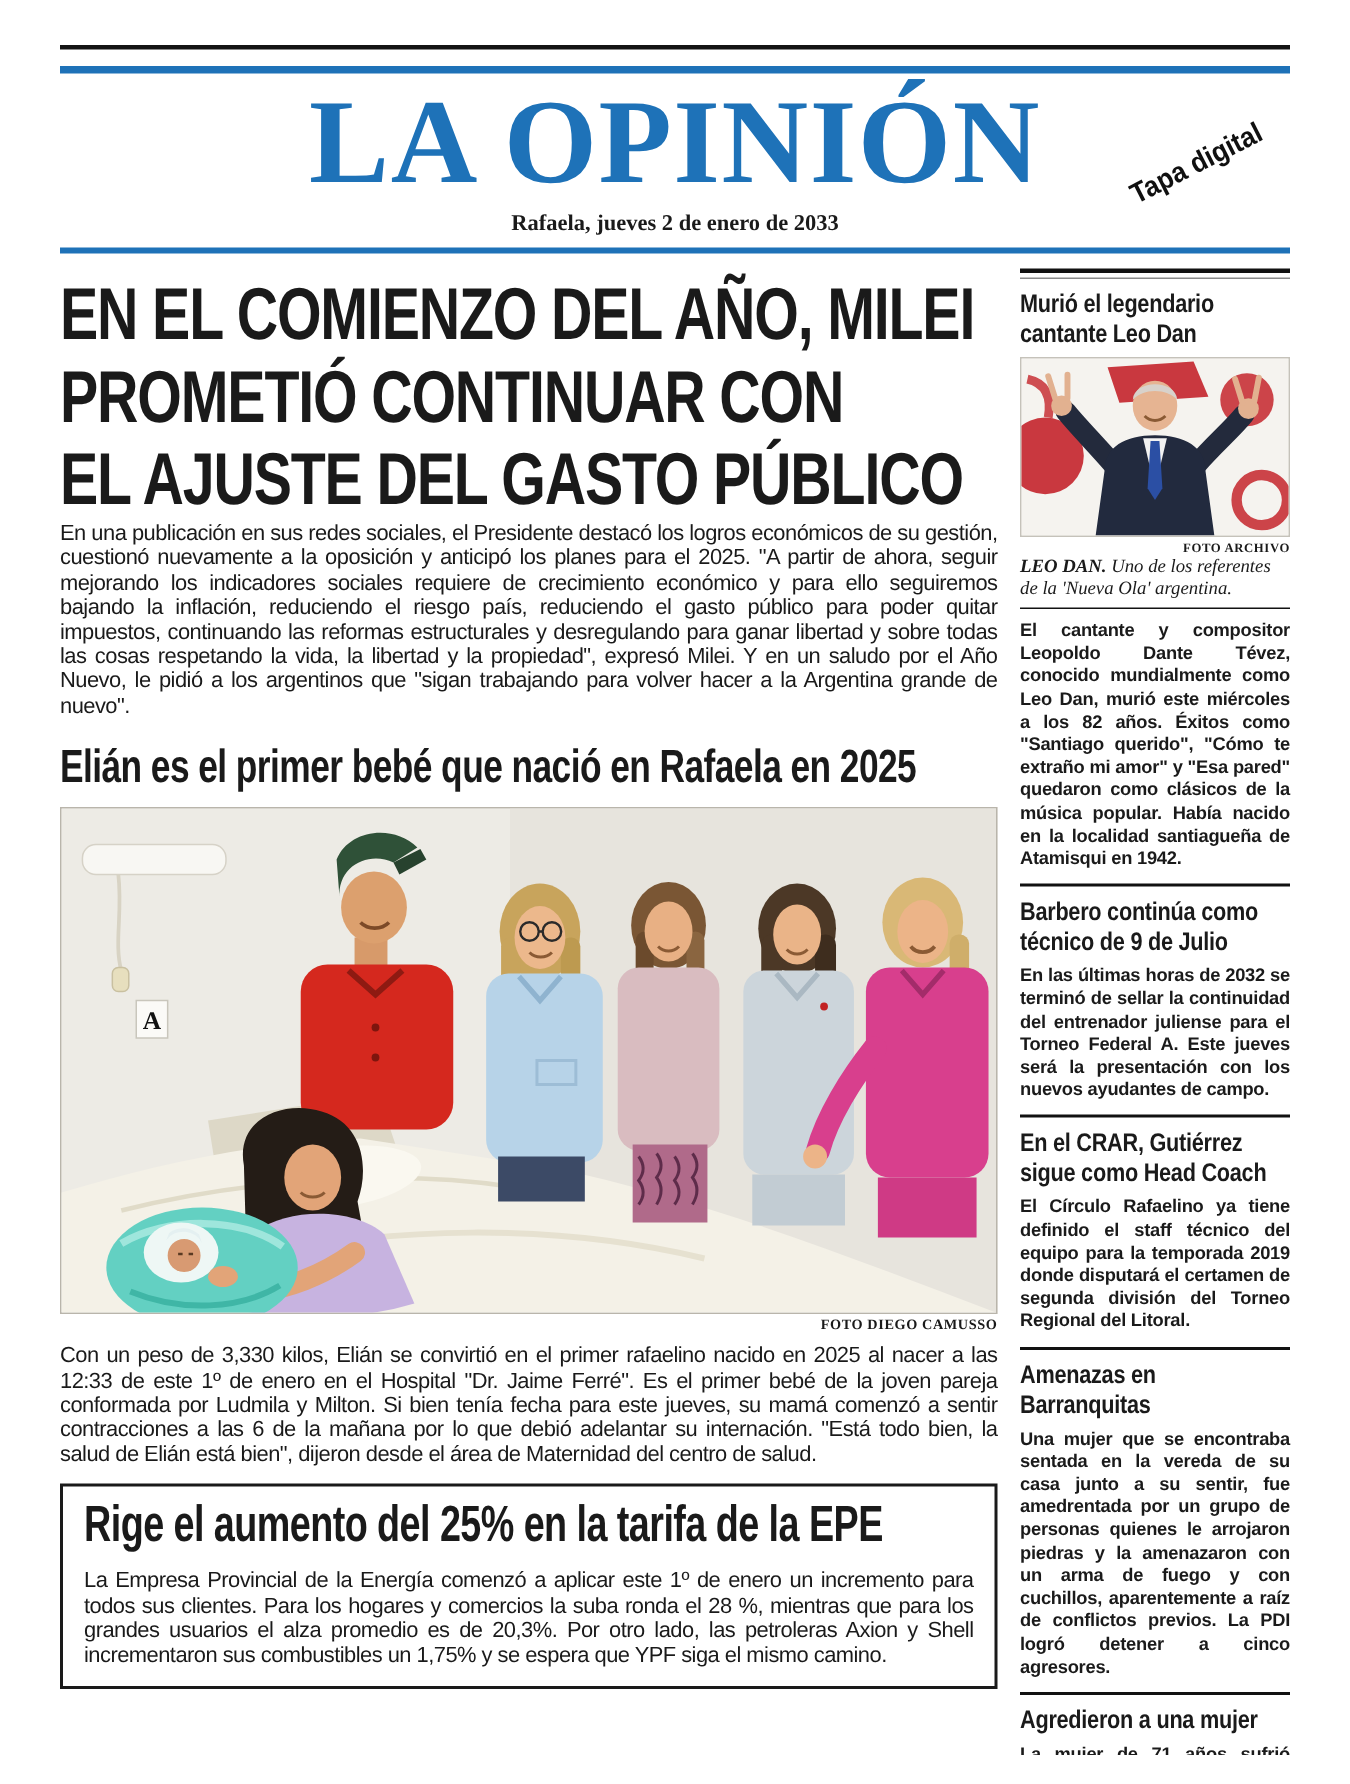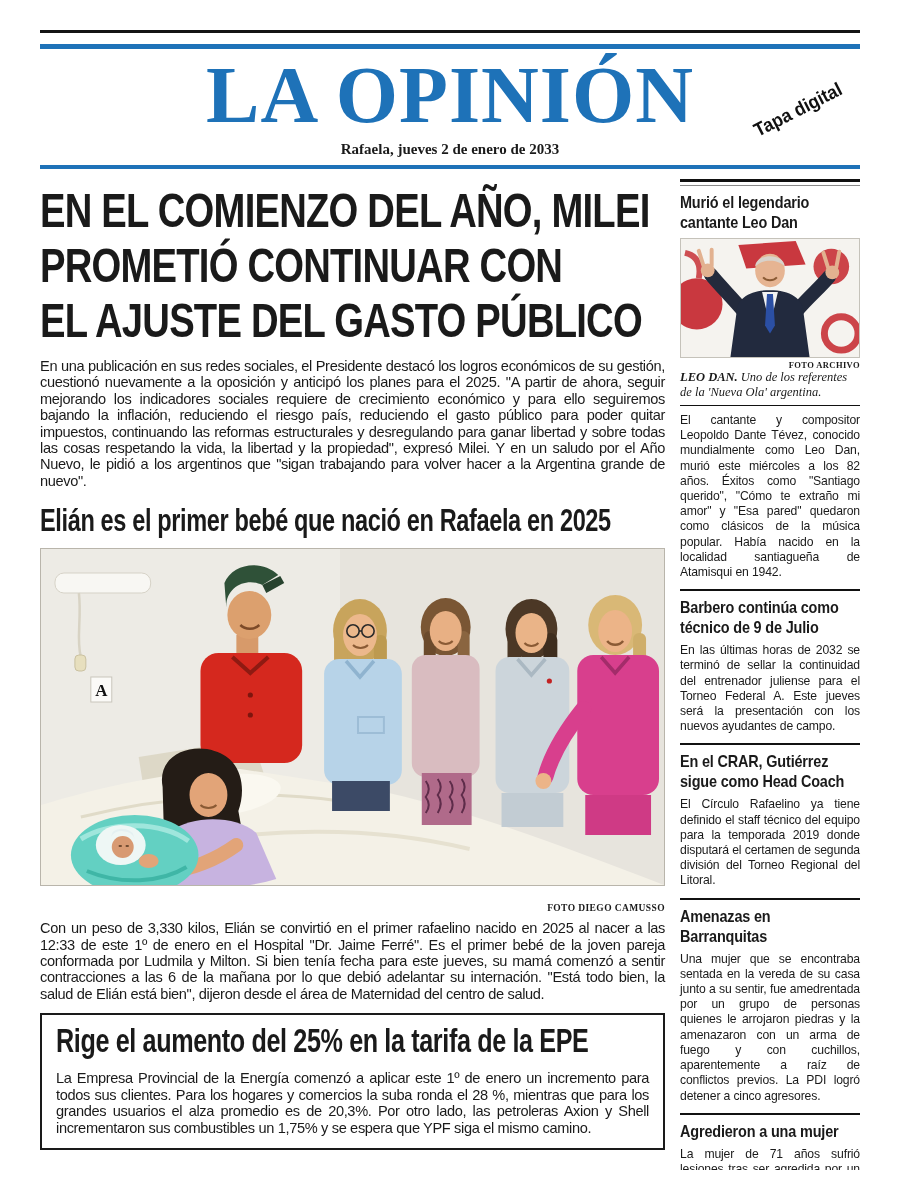--- a/index.html
+++ b/index.html
@@ -22,27 +22,27 @@
   .content { display:flex; gap:15px; margin-top:10px; }
   .col-main { width:625px; flex:0 0 625px; }
   .col-side { flex:1; min-width:0; }
 
   
   .main-headline { font-weight:700; font-size:49px; line-height:55px; letter-spacing:-1px;
                    transform:scaleX(.78); transform-origin:left top; margin-top:4px; }
   .main-headline div { white-space:nowrap; }
   .lead-body, .baby-body, .epe-body { font-size:14.6px; line-height:16.4px;
                    letter-spacing:-.35px; text-align:justify; }
-  .lead-body { margin-top:10px; }
+  .lead-body { }
   .section-headline { margin-top:14px; font-weight:700; font-size:31px; letter-spacing:-.5px;
                    transform:scaleX(.76); transform-origin:left top; white-space:nowrap; }
   .photo-frame { margin-top:9px; width:625px; height:338px; border:1px solid #b9b5ab;
                    box-sizing:border-box; background:#edebe5; }
   .photo-frame svg, .sb-photo svg { display:block; width:100%; height:100%; }
-  .credit-line { margin-top:17px; text-align:right; font-family:"Liberation Serif", serif;
+  .credit-line { margin-top:3px; text-align:right; font-family:"Liberation Serif", serif;
                    font-weight:700; font-size:9.5px; letter-spacing:.4px; }
   .caption { font-family:"Liberation Serif", serif; font-style:italic; font-size:13.5px;
                    line-height:15px; margin-top:1px; padding-bottom:6px; border-bottom:1px solid #c9c6bd; }
   .caption .lead { font-weight:700; text-decoration:underline; }
   .baby-body { margin-top:7px; }
   .epe-box { margin-top:11px; border:2px solid #1a1a1a; padding:4px 14px 12px; }
   .epe-headline { font-weight:700; font-size:34px; letter-spacing:-.5px; transform:scaleX(.74);
                    transform-origin:left top; white-space:nowrap; margin-top:2px; }
   .epe-body { margin-top:10px; }
 
@@ -51,21 +51,21 @@
   .sb-headline { margin:7px 0 5px; font-weight:700; font-size:17px; line-height:20px;
                    letter-spacing:-.2px; transform:scaleX(.85); transform-origin:left top; width:118%; }
   .sb-photo { width:100%; height:120px; border:1px solid #c5c2ba; box-sizing:border-box;
                    margin-top:2px; background:#f5f3ef; }
   .sb-credit { text-align:right; font-family:"Liberation Serif", serif; font-weight:700;
                    font-size:8.5px; letter-spacing:.4px; margin-top:2px; }
   .sb-caption { font-family:Liberation Serif, serif; font-size:12.5px; line-height:14.5px;
                    font-style:italic; }
   .sb-caption .lead { font-weight:700; }
   .sb-caption-rule { border-top:1.5px solid #111; margin:6px 0 7px; }
-  .sb-body { font-size:12.2px; line-height:15.2px; letter-spacing:-.15px; text-align:justify; }
+  .sb-body { font-size:12.2px; line-height:15.2px; letter-spacing:-.15px; text-align:justify;font-weight:bold; }
   .sb-sep { border-top:2px solid #111; margin:9px 0 7px; }
 </style>
 </head>
 <body>
 
 <div class="page">
 
   <div class="rule-black-top"></div>
   <div class="rule-blue"></div>
 

